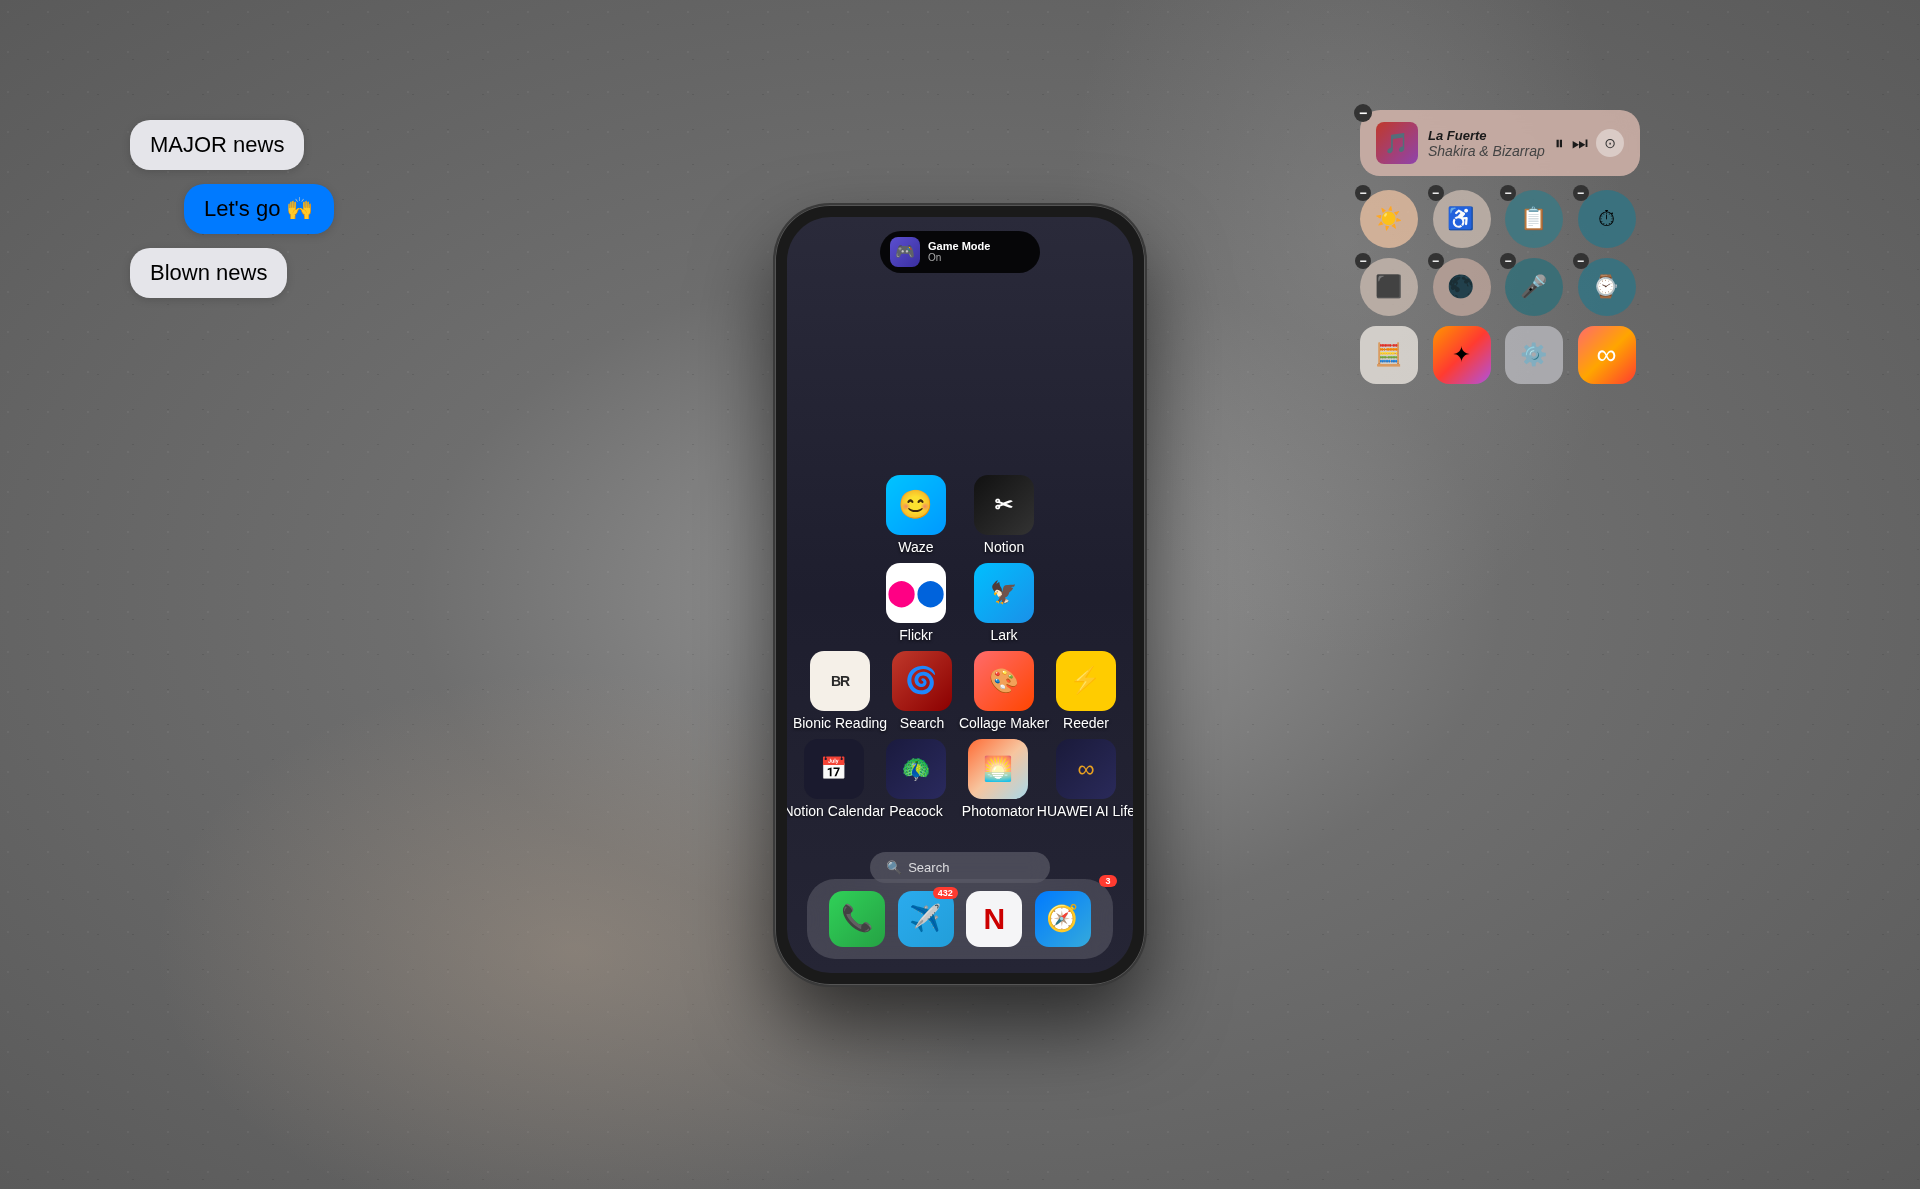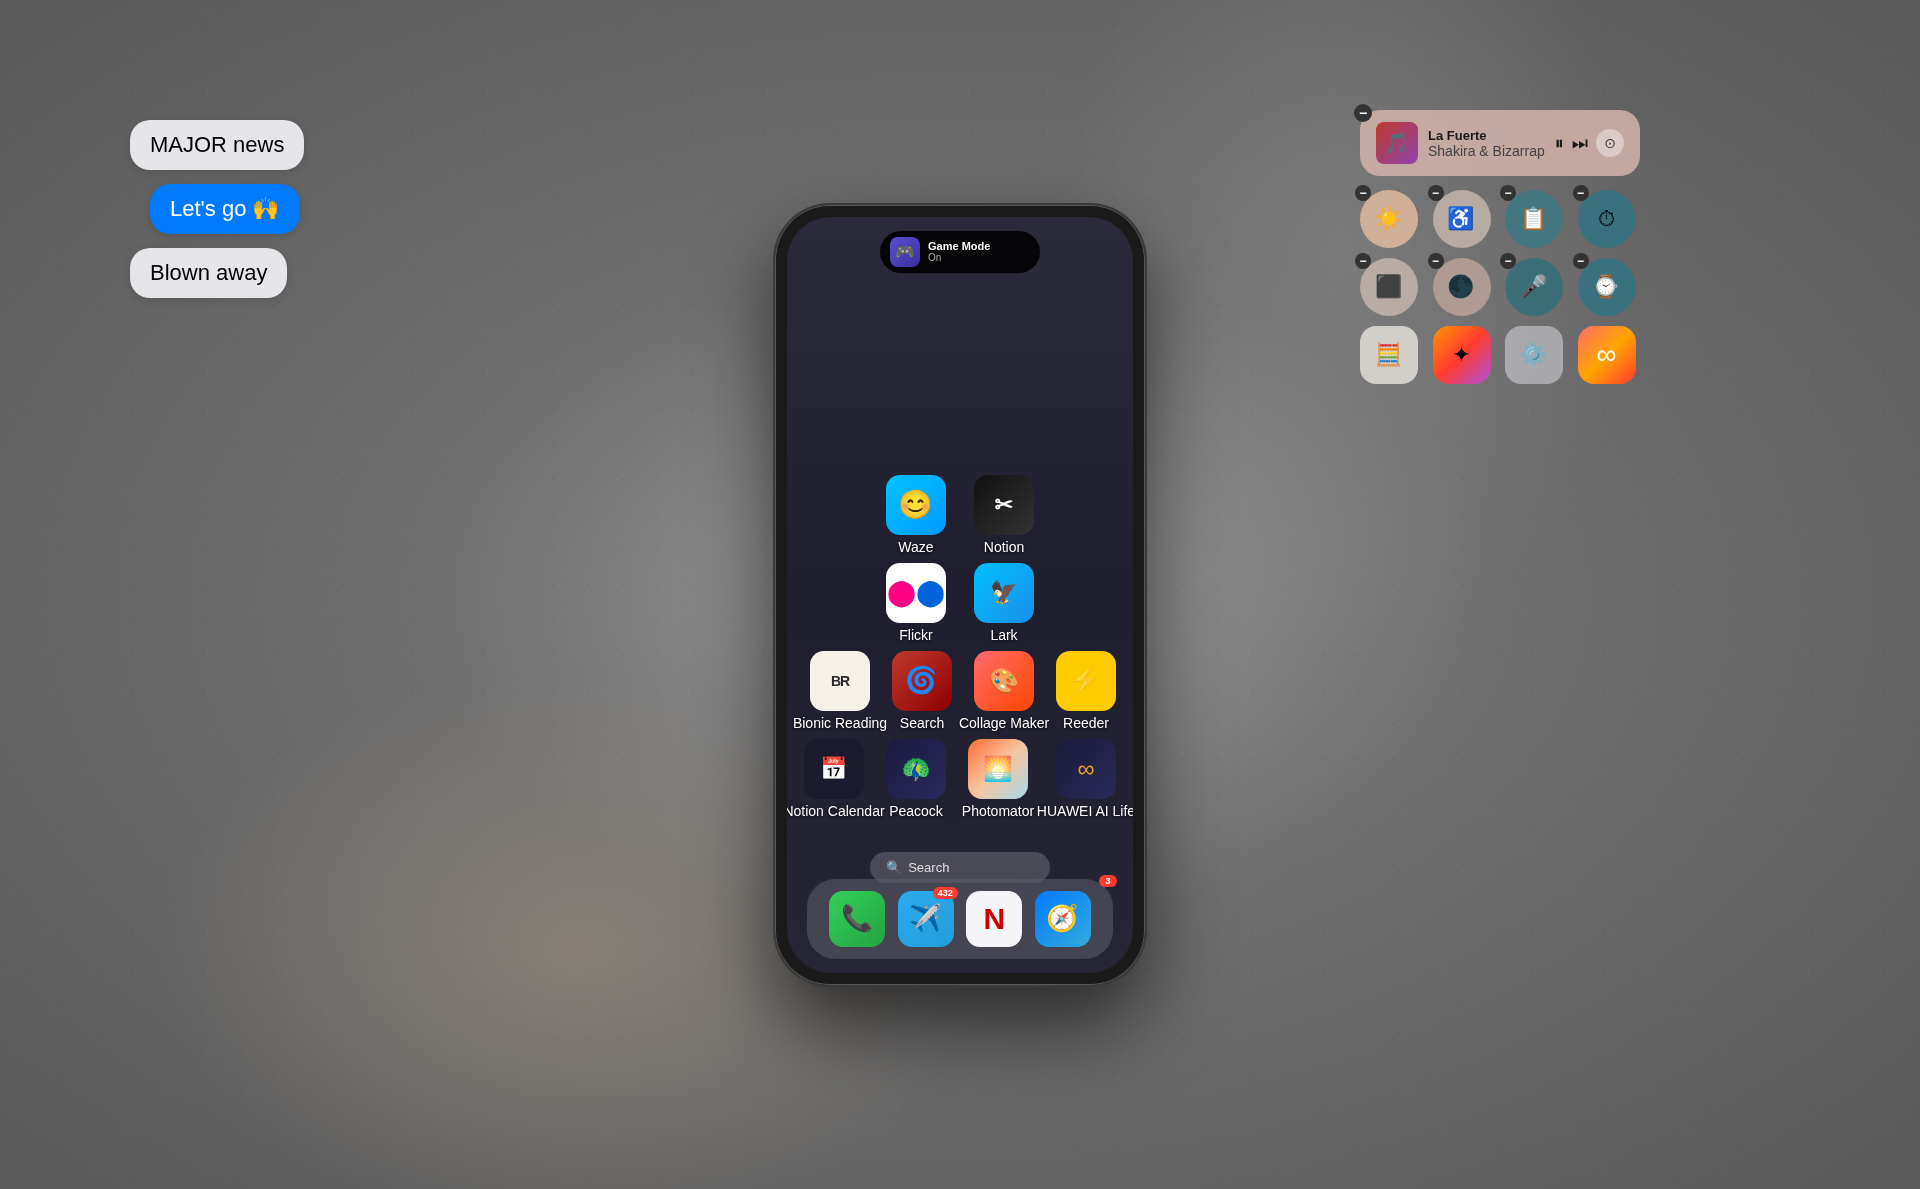--- a/index.html
+++ b/index.html
@@ -42,22 +42,23 @@
       padding: 12px 20px;
       font-size: 22px;
       font-weight: 500;
       color: #000;
       background: #e5e5ea;
       display: inline-block;
       box-shadow: 0 2px 8px rgba(0,0,0,0.15);
     }
     .bubble.blue {
       background: #007AFF;
-      color: #ffffff;
+      color: #000000;
       align-self: flex-end;
+      margin-left: 34px;
     }
     .bubble-wrap {
       display: flex;
     }
     .bubble-wrap.right {
       justify-content: flex-start;
       padding-left: 20px;
     }
 
     
@@ -103,20 +104,21 @@
       flex-shrink: 0;
       overflow: hidden;
       display: flex;
       align-items: center;
       justify-content: center;
       font-size: 20px;
     }
     .now-playing-info {
       flex: 1;
       min-width: 0;
+      font-style: italic;
     }
     .now-playing-title {
       font-size: 13px;
       font-weight: 700;
       color: #1a1a1a;
       white-space: nowrap;
       overflow: hidden;
       text-overflow: ellipsis;
     }
     .now-playing-artist {
@@ -467,21 +469,21 @@
 <div class="blur-bg"></div>
 
 <div class="imessage-bubbles">
   <div class="bubble-wrap">
     <div class="bubble">MAJOR news</div>
   </div>
   <div class="bubble-wrap right">
     <div class="bubble blue">Let's go 🙌</div>
   </div>
   <div class="bubble-wrap">
-    <div class="bubble">Blown away</div>
+    <div class="bubble">Blown news</div>
   </div>
 </div>
 
 <div class="control-center">
 
   <div class="now-playing">
     <div class="minus-btn">−</div>
     <div class="now-playing-art">🎵</div>
     <div class="now-playing-info">
       <div class="now-playing-title">La Fuerte</div>

